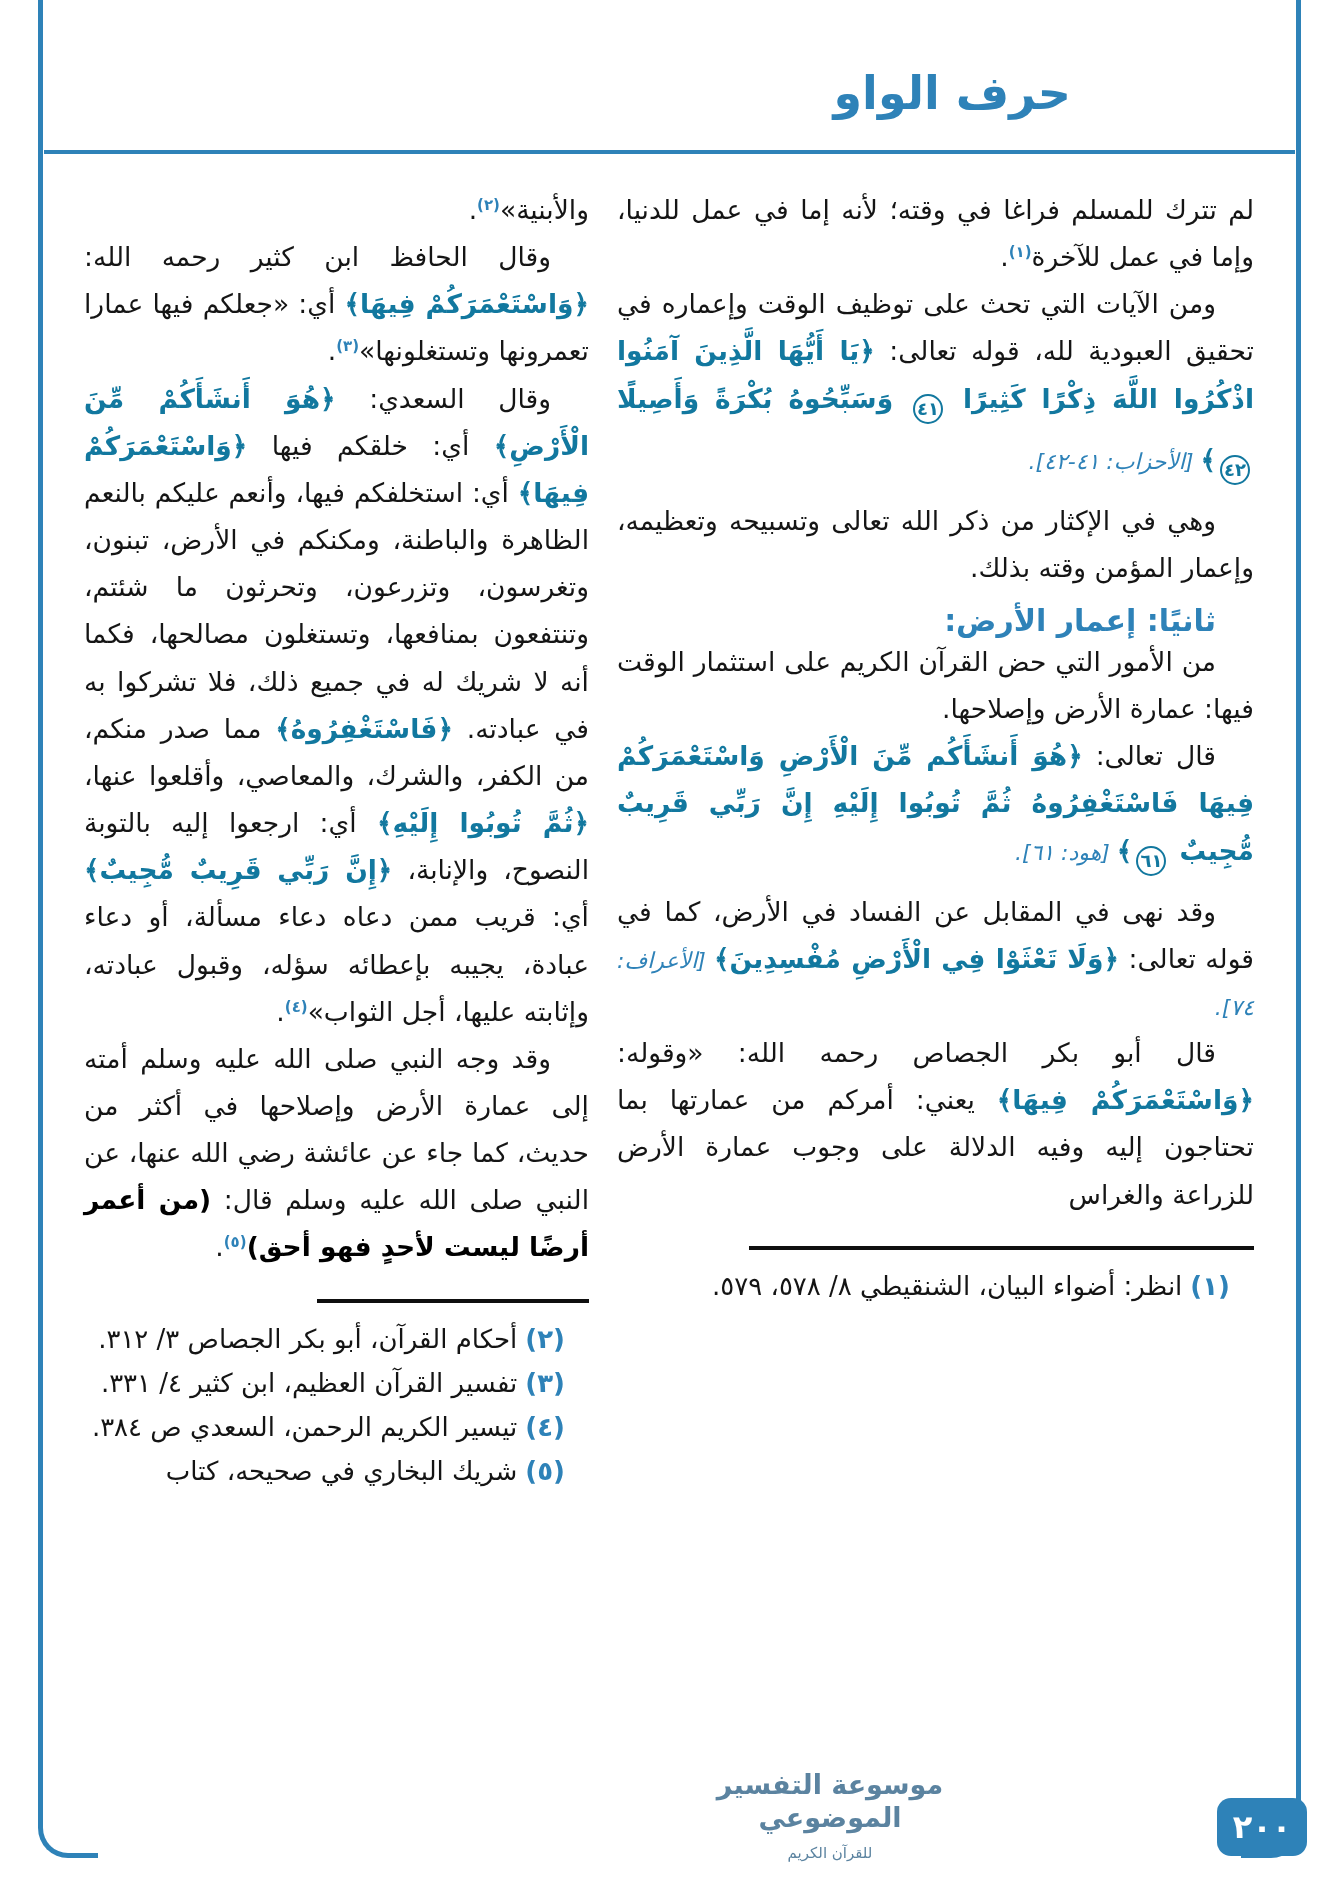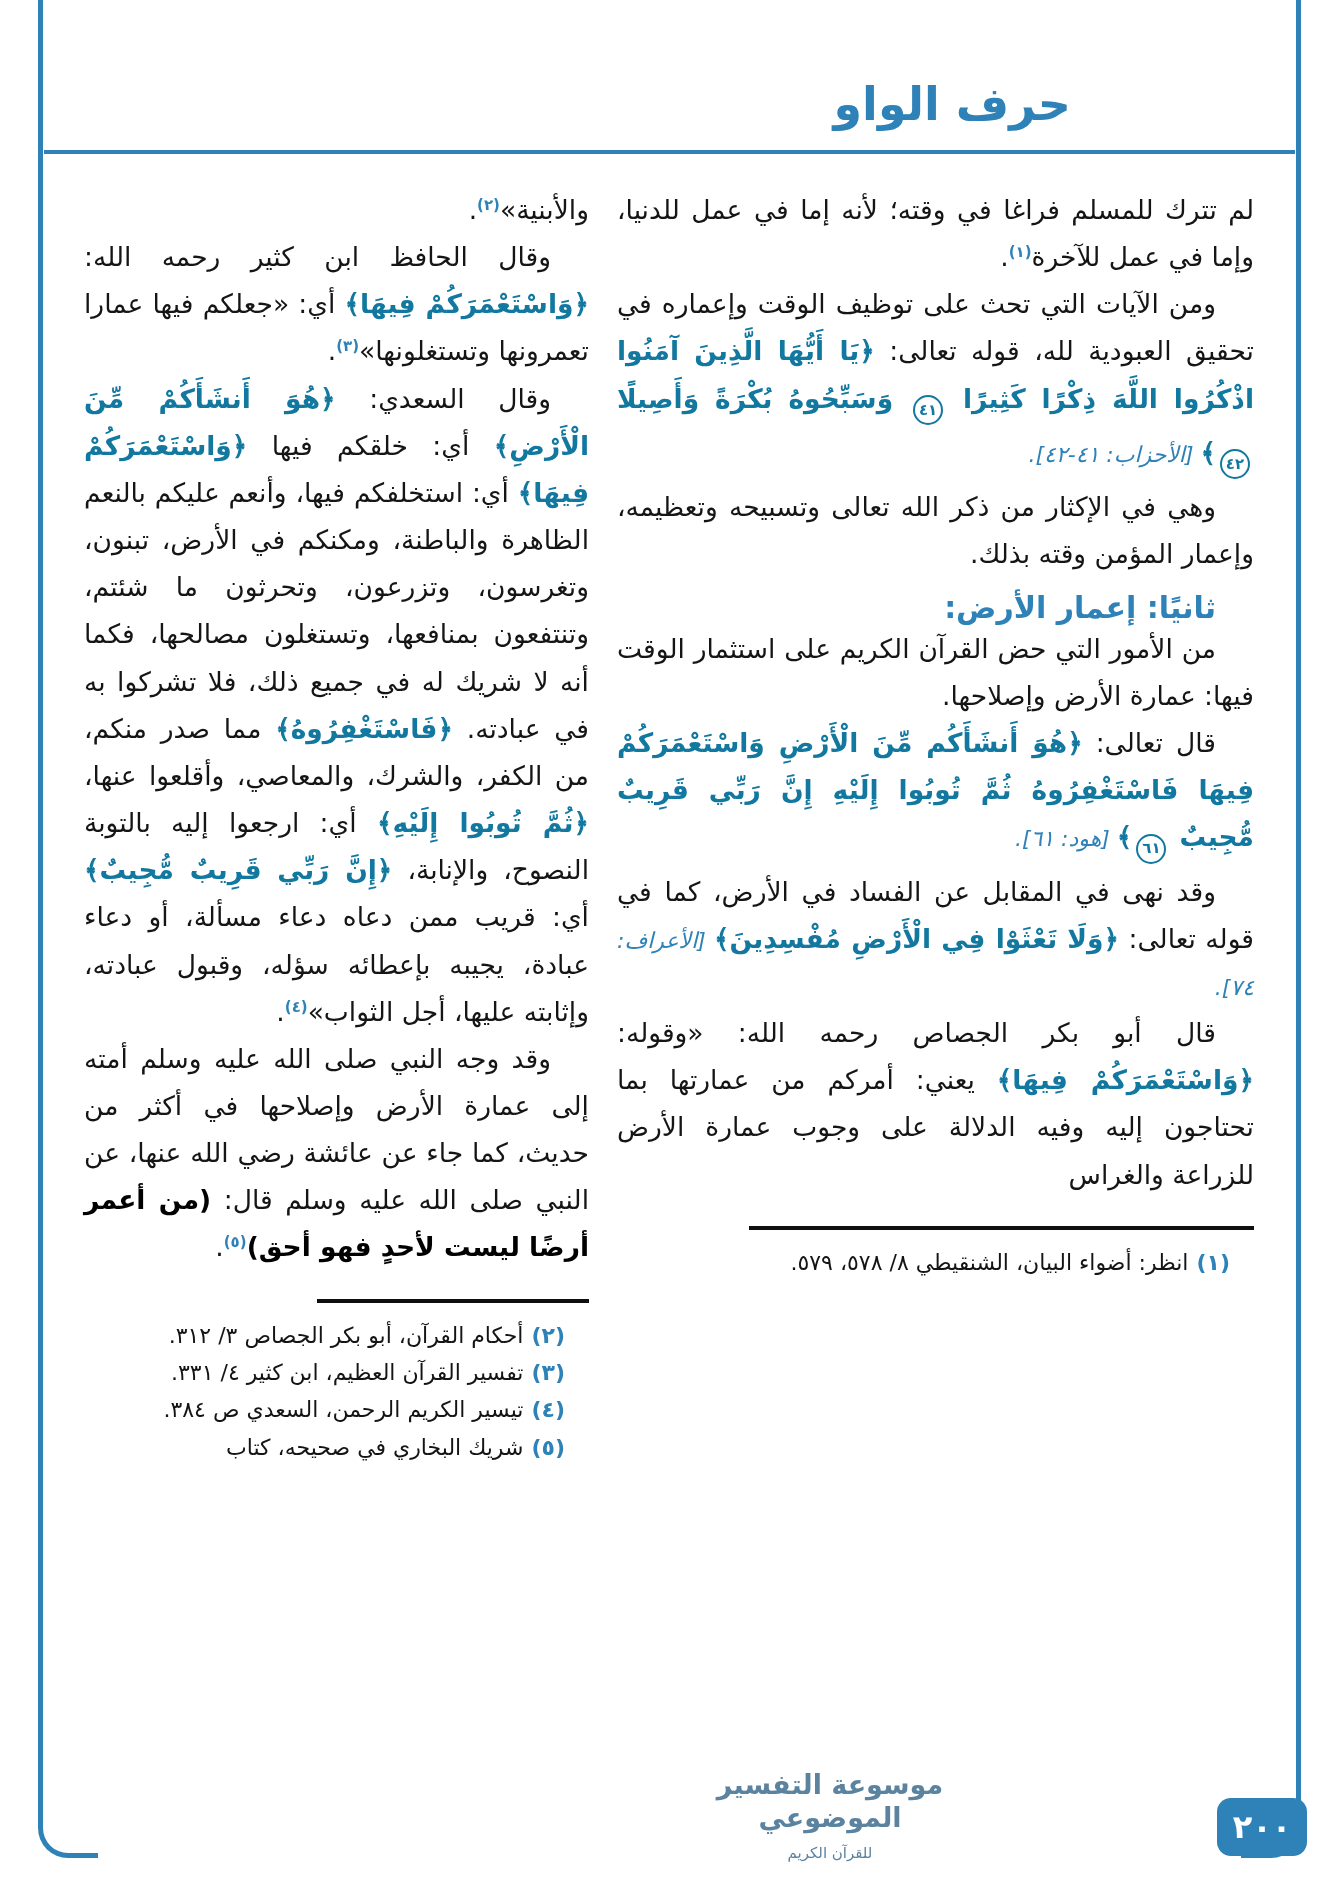--- a/index.html
+++ b/index.html
@@ -22,21 +22,21 @@
     border-left:5px solid var(--accent); border-bottom:5px solid var(--accent);
     border-bottom-left-radius:30px;
   }
   .edge-right{
     position:absolute; right:38px; top:0; width:60px; height:1858px;
     border-right:5px solid var(--accent); border-bottom:5px solid var(--accent);
     border-bottom-right-radius:30px;
   }
   
   .chapter-title{
-    position:absolute; top:81px; right:268px;
+    position:absolute; top:70px; right:268px;
     font-size:46px; font-weight:bold; color:var(--accent);
     letter-spacing:1px; line-height:1;
   }
   .header-rule{
     position:absolute; top:150px; left:44px; right:44px; height:4px;
     background:var(--accent);
   }
   
   .content{
     position:absolute; top:186px; right:85px; width:1170px;
@@ -49,33 +49,33 @@
     color:var(--ink); text-indent:38px;
   }
   .para.cont{ text-indent:0; }
   .seg-quran{ color:var(--quran); font-weight:bold; }
   .seg-src{ color:var(--accent); font-size:22px;font-style:italic; }
   .seg-ref{ color:var(--accent); font-size:15px; vertical-align:9px; font-weight:bold; }
   .seg-hadith{ font-weight:bold; color:#000; }
   .seg-ayahnum{
     display:inline-flex; align-items:center; justify-content:center;
     width:30px; height:30px; border:2px solid var(--quran); border-radius:50%;
-    color:var(--quran); font-size:15px; font-weight:bold; margin:4px 4px;
+    color:var(--quran); font-size:18px; font-weight:bold; margin:12px 4px;
     vertical-align:-7px; text-indent:0;
   }
   .subhead{
     margin:12px 0 0; padding-right:38px;
     font-size:30px; font-weight:bold; color:var(--accent);
   }
   
   .fn-block{ margin-top:28px; }
   .fn-rule{ height:4px; background:#0f0f0f; margin-bottom:14px; }
   .col-right .fn-rule{ width:505px; }
   .col-left .fn-rule{ width:272px; }
-  .fn-list{ padding-right:24px; font-size:22px; line-height:1.7; color:#141414; text-align:justify; }
+  .fn-list{ padding-right:24px; font-size:26px; line-height:1.7; color:#141414; text-align:justify; }
   .fn{ margin:0; }
   .fn-num{ color:var(--accent); font-weight:bold; margin-left:8px; }
   
   .emblem{
     position:absolute; bottom:28px; right:384px; width:250px;
     text-align:center; color:var(--emblem);
   }
   .emblem-main{ font-size:27px; font-weight:bold; line-height:1.2; }
   .emblem-sub{ font-size:15px; margin-top:10px; font-weight:normal; }
   .page-num{

